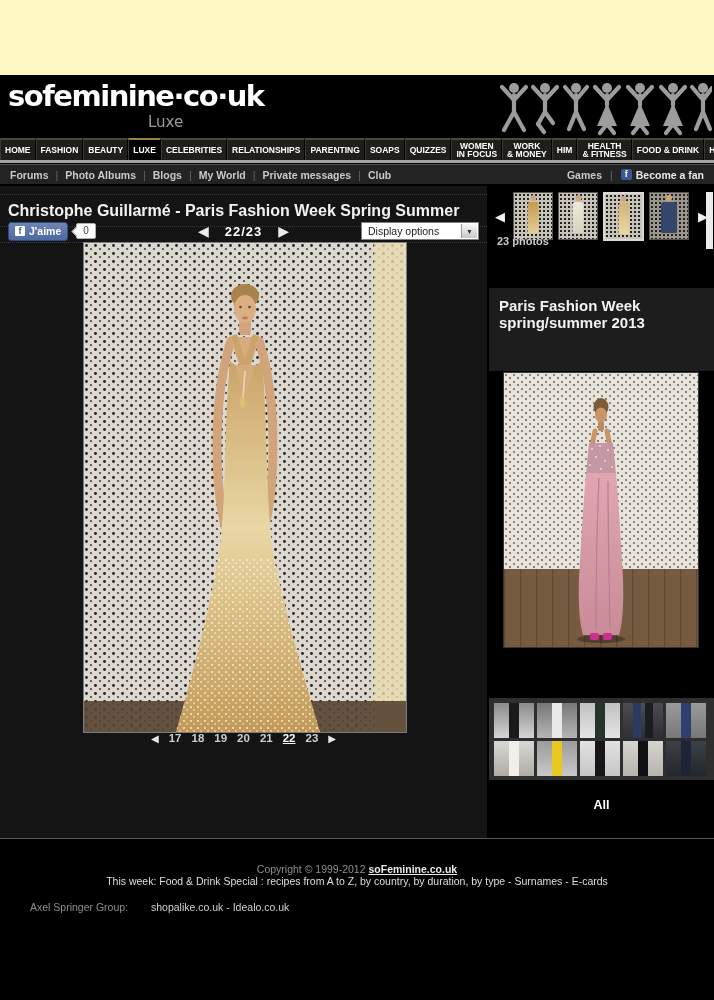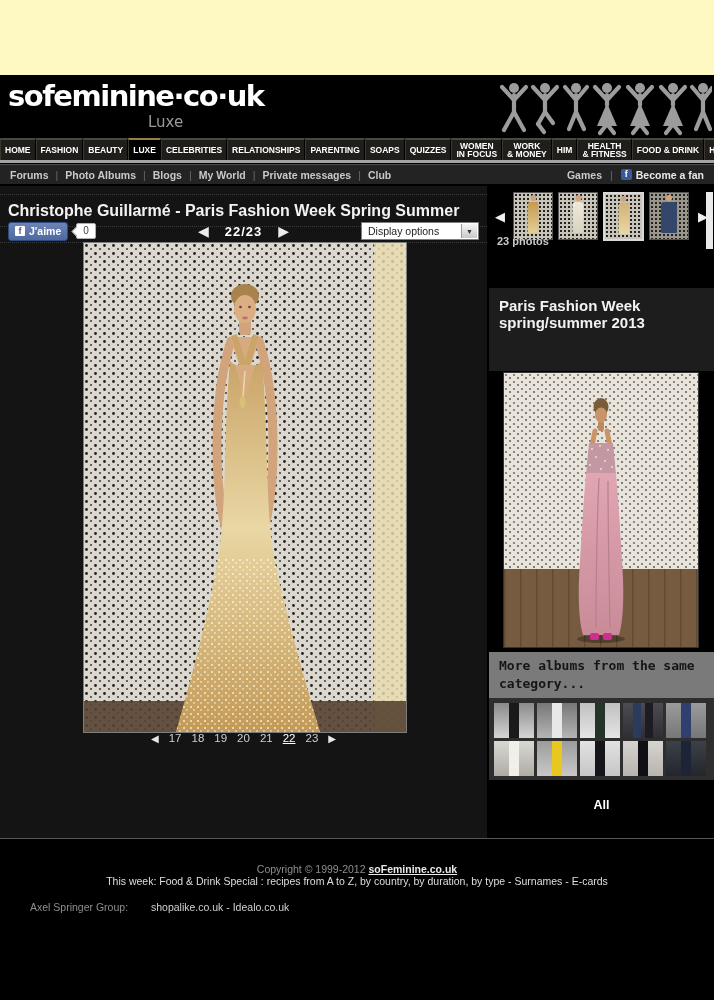--- a/index.html
+++ b/index.html
@@ -69,21 +69,21 @@
   .dd-btn{position:absolute;right:1px;top:1px;bottom:1px;width:15px;
        background:linear-gradient(#f6f6f6,#c9c9c9);border-left:1px solid #9a9a9a;
        display:flex;align-items:center;justify-content:center;font-size:7px;color:#333;}
 
   .photo-frame{position:absolute;left:83px;top:56px;width:322px;height:489px;
        border:1px solid #7d7d7d;background:#ddd8cf;cursor:pointer;}
 
   .pagination{position:absolute;left:0;top:546px;width:487px;display:flex;justify-content:center;
        align-items:center;gap:10px;}
   .pagination .arrow{color:#e8e8e8;font-size:10px;cursor:pointer;}
-  .page-num{color:#cfcfcf;font-size:11.5px;font-weight:normal;cursor:pointer;}
+  .page-num{color:#cfcfcf;font-size:11.5px;font-weight:bold;cursor:pointer;}
   .page-num.current{color:#fff;text-decoration:underline;}
 
   
   .carousel{position:absolute;left:0;top:4px;width:225px;height:52px;display:flex;align-items:center;}
   .car-arrow{color:#f0f0f0;font-size:13px;cursor:pointer;}
   .car-arrow.left{margin:0 8px 0 6px;}
   .car-arrow.right{margin-left:4px;}
   .c-thumb{width:38px;height:46px;border:1px solid #555;margin-right:5px;position:relative;
        background-color:#c8c3b8;
        background-image:radial-gradient(#23221f 1px, transparent 1.5px);background-size:4px 4px;
@@ -423,21 +423,20 @@
             <circle cx="97" cy="96" r="1"></circle>
           </g>
         <path d="M82,100 C79,135 77,170 75,205 C74,235 76,252 79,262 L115,262 C118,252 120,235 119,205 C117,170 115,135 112,100 Z" fill="url(#pink)"></path>
         <path d="M95,105 C93,150 92,200 92,255" stroke="#b97f8e" stroke-width="1.2" fill="none"></path>
         <path d="M104,108 C104,155 105,205 106,255" stroke="#b97f8e" stroke-width="1.2" fill="none"></path>
         <rect x="86" y="260" width="9" height="7" rx="2" fill="#cc2f8f"></rect>
         <rect x="99" y="260" width="9" height="7" rx="2" fill="#cc2f8f"></rect>
       </svg>
     </div>
 
-    <div class="more-header">More albums from the same category...</div>
 
     <div class="albums-grid">
       <div class="a-thumb"></div>
       <div class="a-thumb"></div>
       <div class="a-thumb"></div>
       <div class="a-thumb"></div>
       <div class="a-thumb"></div>
       <div class="a-thumb"></div>
       <div class="a-thumb"></div>
       <div class="a-thumb"></div>

